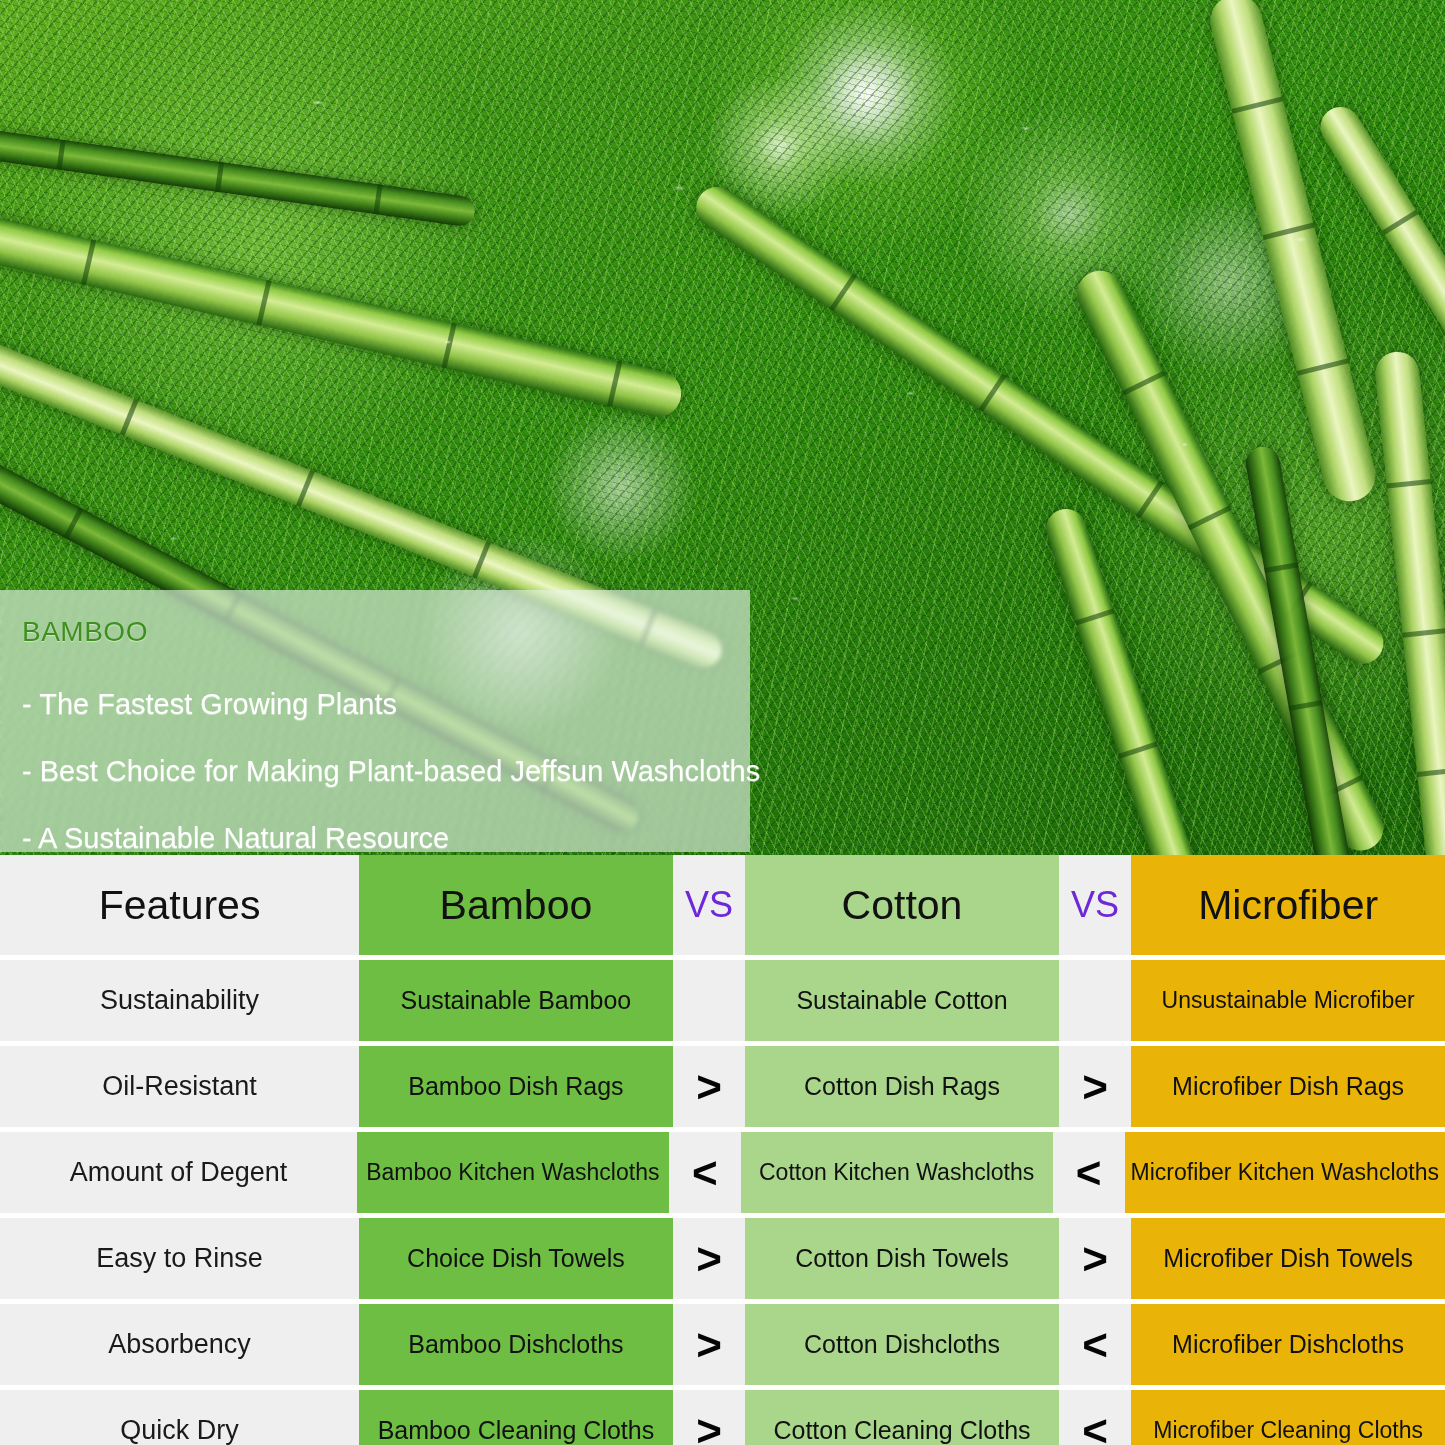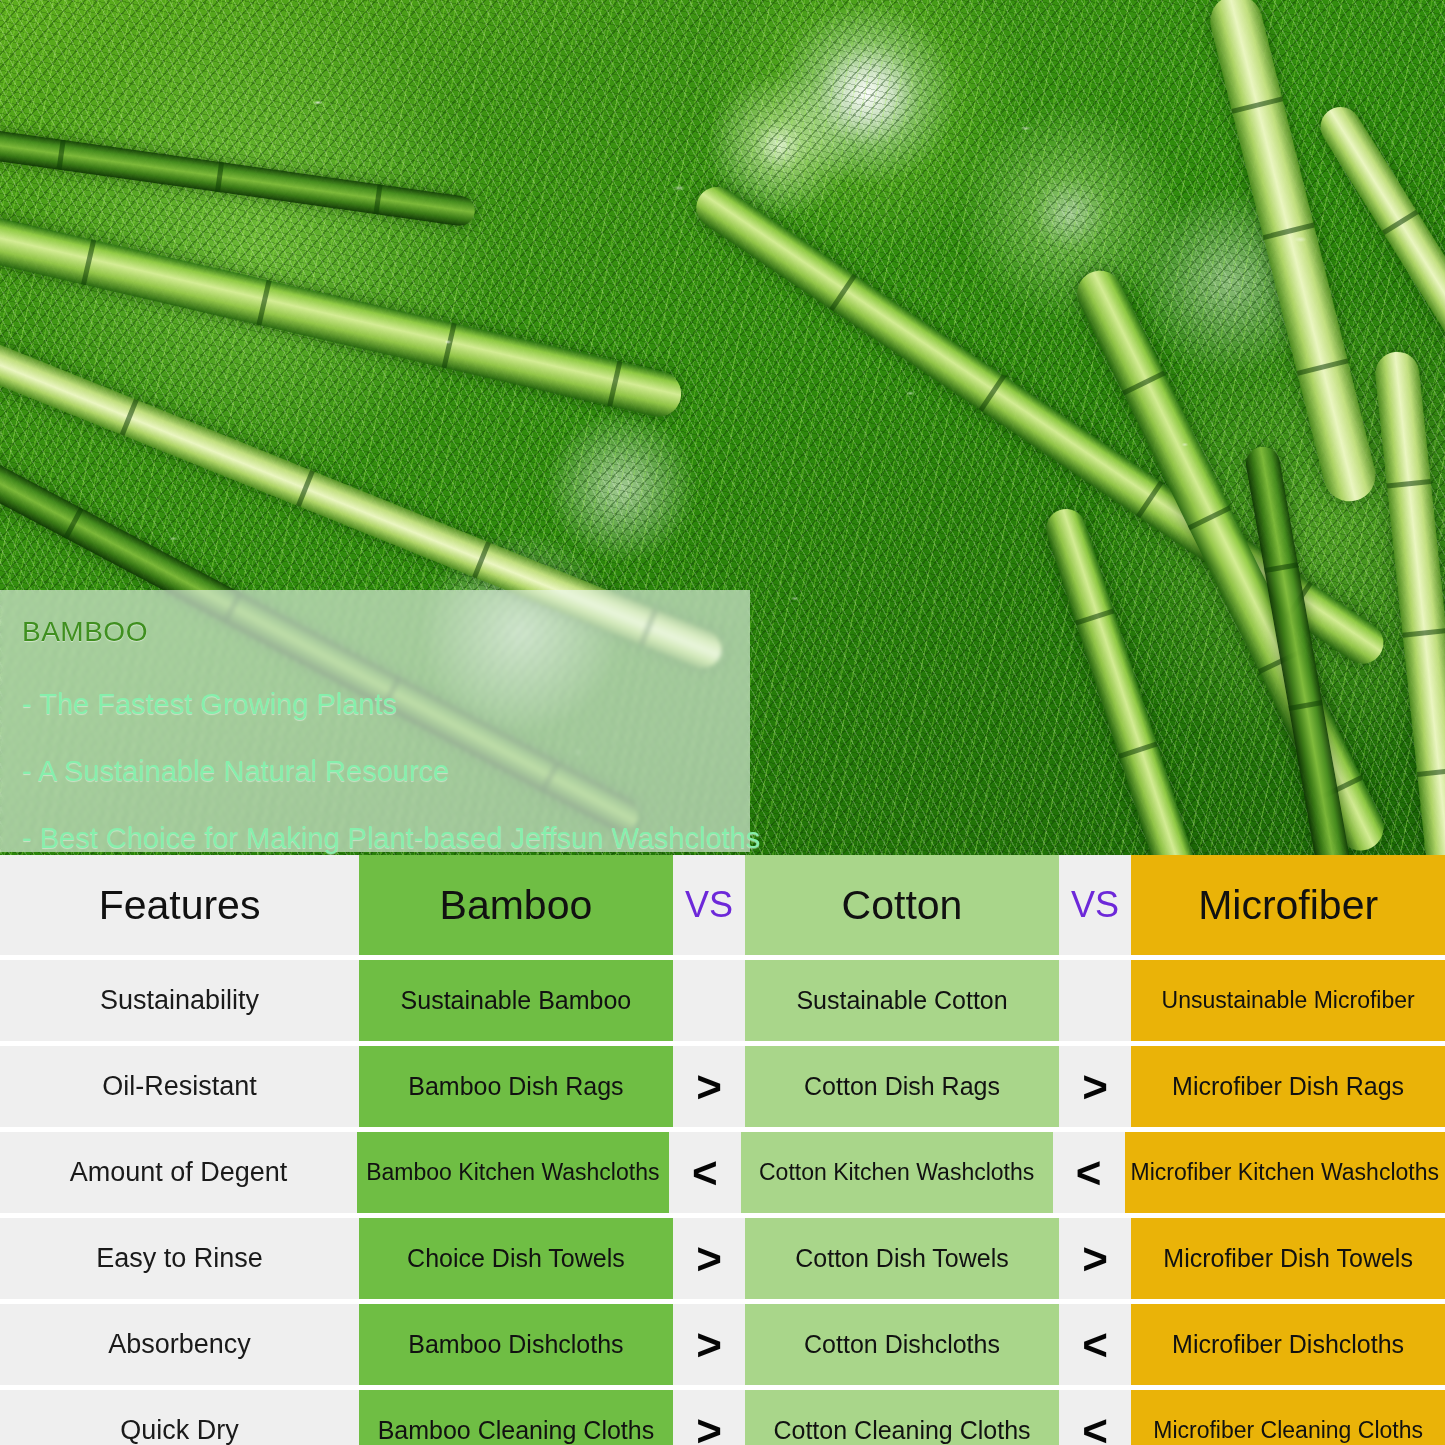--- a/index.html
+++ b/index.html
@@ -125,21 +125,21 @@
   }
   .overlay-title {
     color: #3f8f1f;
     font-size: 28px;
     letter-spacing: 0.5px;
     font-family: "Liberation Sans", sans-serif;
     margin-bottom: 42px;
     text-shadow: 0 1px 1px rgba(255,255,255,0.5);
   }
   .overlay-line {
-    color: #86efac;
+    color: #ffffff;
     font-size: 29px;
     line-height: 1.0;
     margin-bottom: 38px;
     white-space: nowrap;
     text-shadow: 0 1px 1px rgba(255,255,255,0.45);
   }
   .overlay-line:last-child { margin-bottom: 0; }
 
   
   .table {
@@ -287,22 +287,22 @@
       <div class="node" style="left:130px"></div>
       <div class="node" style="left:280px"></div>
       <div class="node" style="left:420px"></div>
     </div>
 
     <div class="hero-dapple"></div>
 
     <div class="overlay-panel">
       <div class="overlay-title">BAMBOO</div>
       <div class="overlay-line">- The Fastest Growing Plants</div>
+      <div class="overlay-line">- Best Choice for Making Plant-based Jeffsun Washcloths</div>
       <div class="overlay-line">- A Sustainable Natural Resource</div>
-      <div class="overlay-line">- Best Choice for Making Plant-based Jeffsun Washcloths</div>
     </div>
   </div>
 
   <div class="table">
 
     <div class="trow header">
       <div class="cell c-feature">
         <div class="inner">
             <span class="head-text">Features</span>
           </div>

